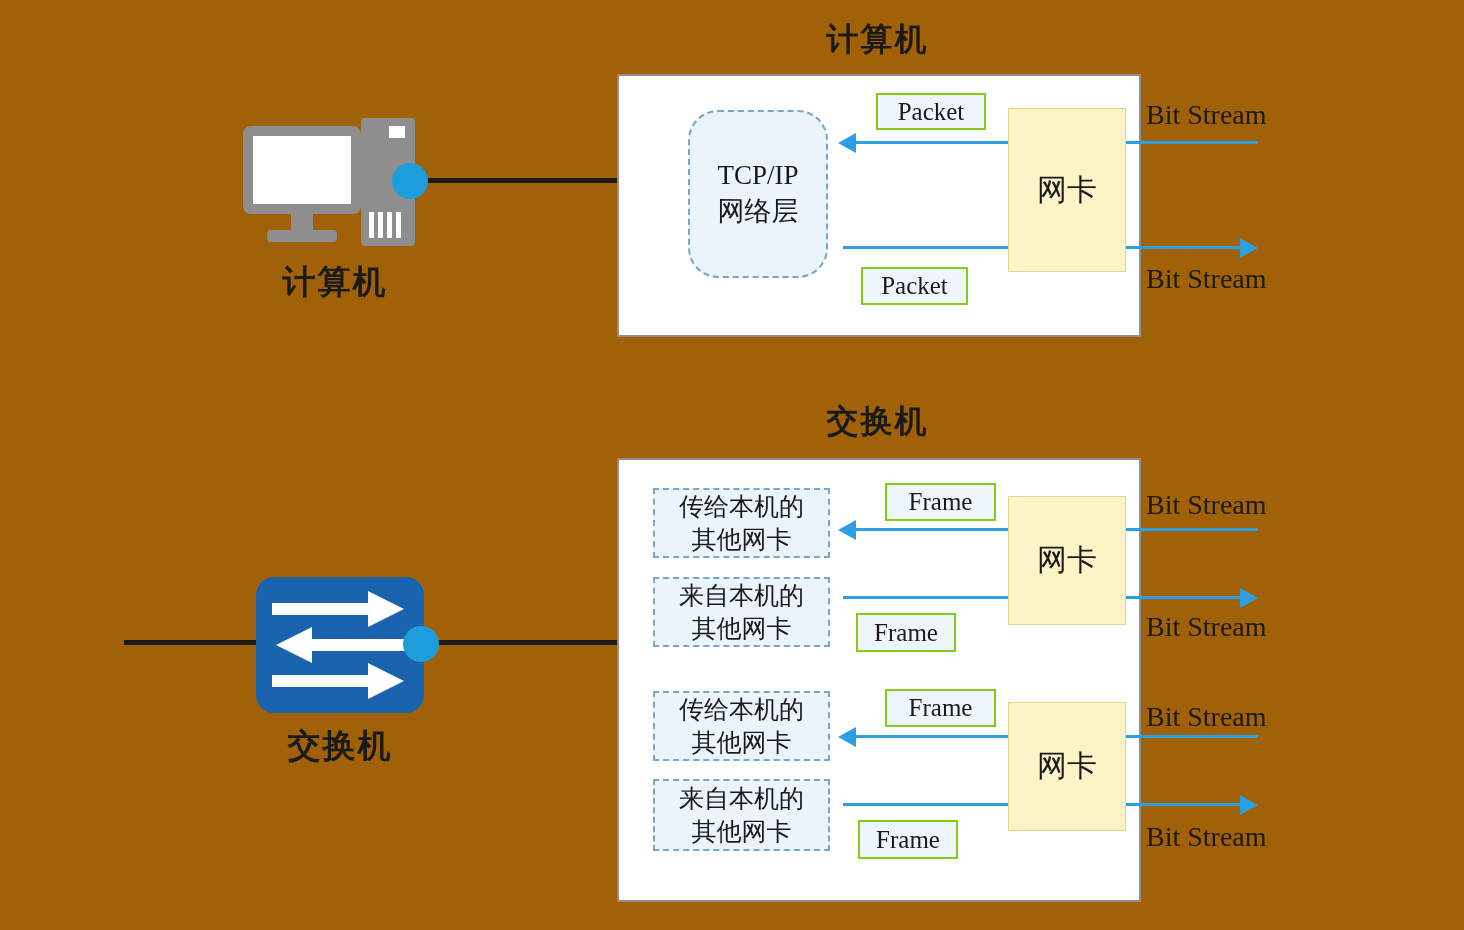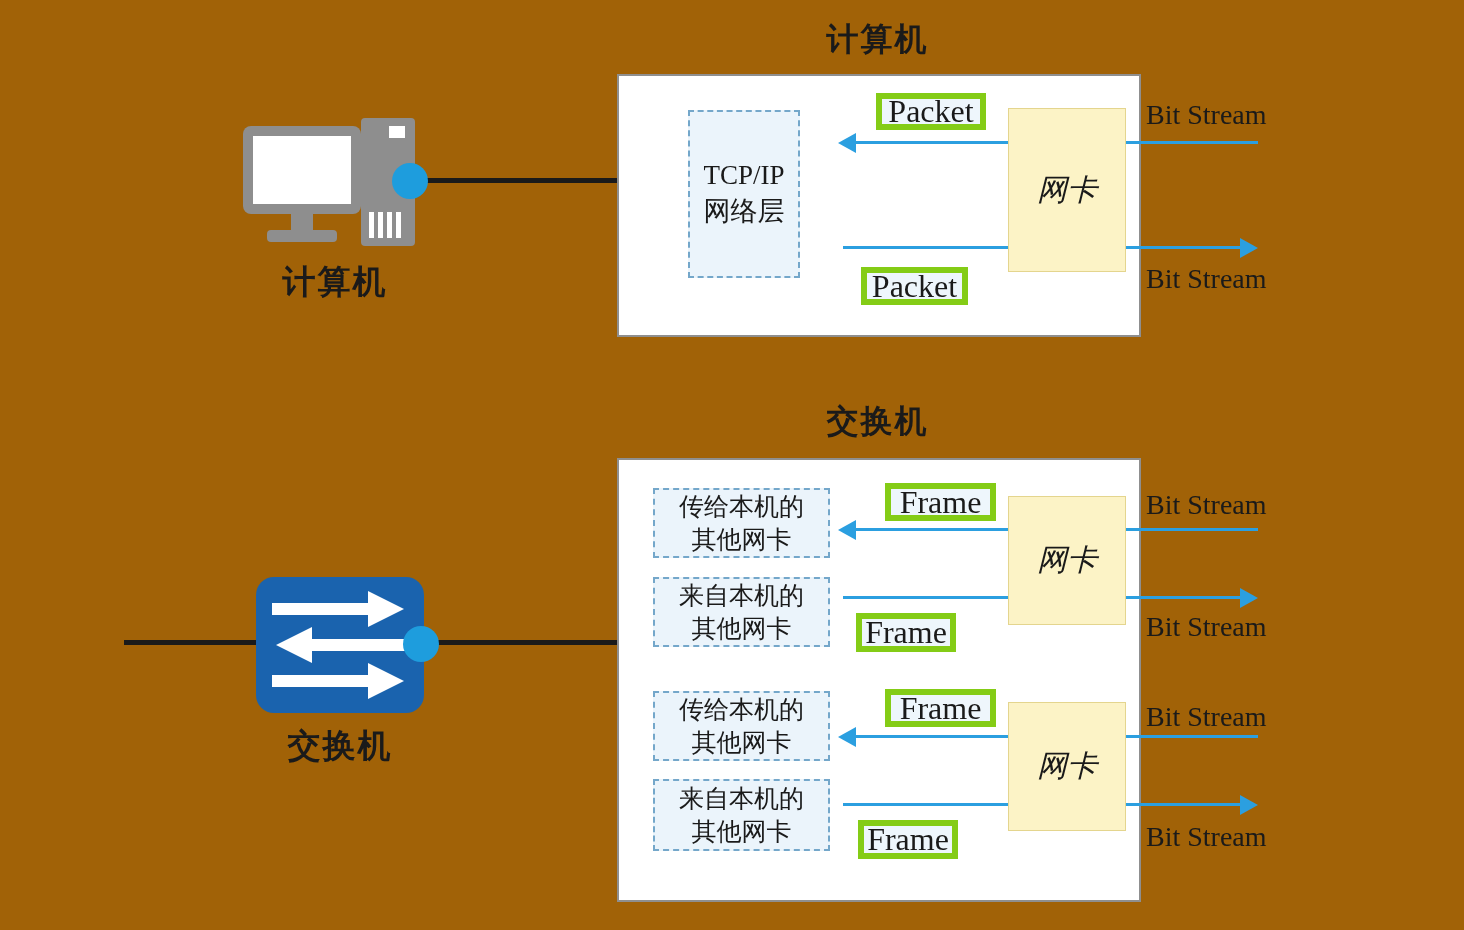--- a/index.html
+++ b/index.html
@@ -6,23 +6,23 @@
   body{font-family:"Liberation Serif","DejaVu Serif",serif;color:#1a1a1a;}
   .canvas{position:relative;width:1464px;height:930px;background:#a16207;overflow:hidden;}
   .abs{position:absolute;}
   .outer-box{border:2px solid #8f8f8f;background:#ffffff;z-index:0;}
   .section-title{font-size:32px;font-weight:600;text-align:center;letter-spacing:2px;z-index:1;}
   .device-label{font-size:33px;font-weight:700;text-align:center;letter-spacing:2px;z-index:1;}
   .dashed-box{background:#ebf4fb;border:2px dashed #74a7ca;display:flex;flex-direction:column;
               align-items:center;justify-content:center;text-align:center;line-height:1.32;
               font-size:25px;z-index:2;box-sizing:border-box;}
   .nic-box{background:#fcf3c6;border:1px solid #e4d58e;display:flex;align-items:center;
-           justify-content:center;font-size:30px;z-index:2;box-sizing:border-box;font-style:italic;}
-  .tag{background:#eef6fc;border:6px solid #84cc16;display:flex;align-items:center;
-       justify-content:center;font-size:32px;z-index:3;box-sizing:border-box;}
+           justify-content:center;font-size:30px;z-index:2;box-sizing:border-box;}
+  .tag{background:#eef6fc;border:2px solid #84cc16;display:flex;align-items:center;
+       justify-content:center;font-size:25px;z-index:3;box-sizing:border-box;}
   .flow-line{height:3px;background:#2b9fe0;z-index:1;}
   .head-left{width:0;height:0;border-top:10px solid transparent;border-bottom:10px solid transparent;
              border-right:18px solid #2b9fe0;z-index:1;}
   .head-right{width:0;height:0;border-top:10px solid transparent;border-bottom:10px solid transparent;
               border-left:18px solid #2b9fe0;z-index:1;}
   .bitstream{font-size:28px;white-space:nowrap;z-index:1;}
   .black-line{height:5px;background:#1a1a1a;z-index:0;}
   .dot{width:36px;height:36px;border-radius:50%;background:#1e9ddd;z-index:3;}
   .switch-icon{background:#1a63ae;border-radius:18px;z-index:2;}
 </style>
@@ -34,21 +34,21 @@
   <div class="abs section-title" style="left:617px;top:18px;width:521px;">计算机</div>
 
   <div class="abs outer-box" style="left:617px;top:74px;width:520px;height:259px;"></div>
 
   <div class="abs flow-line" style="left:856px;top:141px;width:402px;"></div>
   <div class="abs head-left" style="left:838px;top:133px;"></div>
 
   <div class="abs flow-line" style="left:843px;top:246px;width:397px;"></div>
   <div class="abs head-right" style="left:1240px;top:238px;"></div>
 
-  <div class="abs dashed-box" style="left:688px;top:110px;width:112px;height:168px;font-size:27px;">
+  <div class="abs dashed-box" style="left:688px;top:110px;width:140px;height:168px;font-size:27px;border-radius:30px;">
     <span>TCP/IP</span>
     <span>网络层</span>
   </div>
 
   <div class="abs nic-box" style="left:1008px;top:108px;width:118px;height:164px;">网卡</div>
 
   <div class="abs tag" style="left:876px;top:93px;width:110px;height:37px;">Packet</div>
   <div class="abs tag" style="left:861px;top:267px;width:107px;height:38px;">Packet</div>
 
   <div class="abs bitstream" style="left:1146px;top:99px;">Bit Stream</div>

